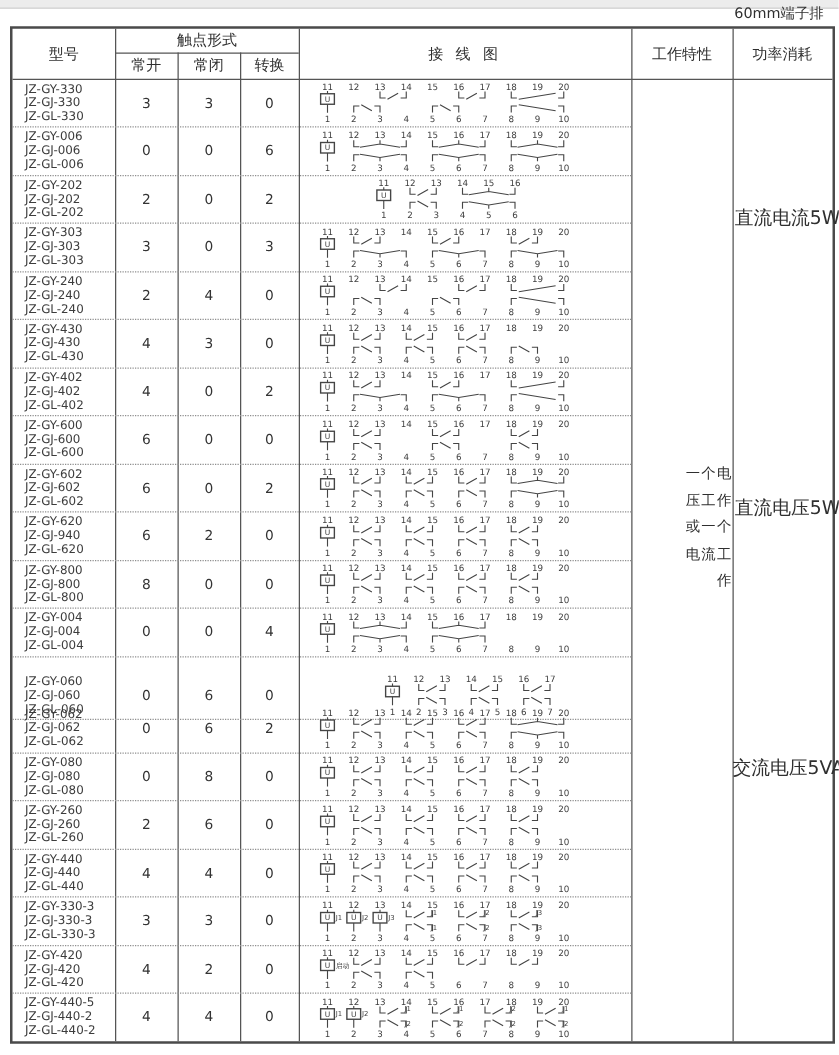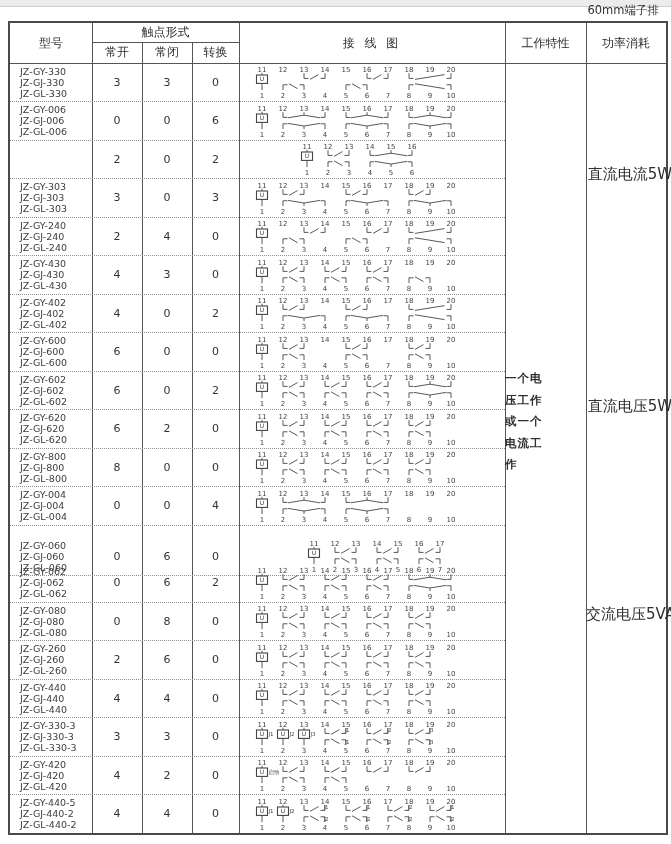--- a/index.html
+++ b/index.html
@@ -18,21 +18,21 @@
   .model-cell{position:absolute;left:0;top:0;width:82px;height:38.5px;display:flex;flex-direction:column;
               justify-content:center;padding-left:10px;box-sizing:border-box;}
   .model-cell div{font-size:9.5px;line-height:11px;white-space:nowrap;color:#3c3c3c;}
   .cnt{position:absolute;top:0;height:38.5px;display:flex;align-items:center;justify-content:center;
        font-size:11px;color:#333;}
   .cnt.no{left:82px;width:50px;}
   .cnt.nc{left:132px;width:50px;}
   .cnt.co{left:182px;width:47px;}
   .diag{position:absolute;left:229px;top:0;width:266px;height:38.5px;}
   .char-cell{position:absolute;left:495px;top:0;width:81px;height:810px;}
-  .char-text{position:absolute;left:0;top:345px;width:81px;display:flex;flex-direction:column;align-items:flex-start;font-weight:bold;}
+  .char-text{position:absolute;left:0;top:345px;width:81px;display:flex;flex-direction:column;align-items:flex-end;}
   .char-text span{font-size:11.5px;line-height:21.5px;letter-spacing:1px;color:#2f2f2f;white-space:nowrap;}
   .power-cell{position:absolute;left:576px;top:0;width:80px;height:810px;}
   .power-label{position:absolute;left:0;width:88px;text-align:center;font-size:15px;color:#2f2f2f;white-space:nowrap;}
   svg text{fill:#3f3f3f;}
   svg path,svg rect,svg line{stroke:#454545;fill:none;}
 </style>
 </head>
 <body>
 
 <div class="topstrip"></div>
@@ -165,20 +165,25 @@
           <g>
             <path d="M 107 27 V 21.8 H 111.5 M 149 27 V 21.8 H 144.5 M 128 27 V 24 M 112 21.4 L 128 24 L 144 21.4" stroke-width="0.9"></path>
           </g>
           <g>
             <path d="M 170 27 V 21.8 H 174.5 M 212 27 V 21.8 H 207.5 M 191 27 V 24 M 175 21.4 L 191 24 L 207 21.4" stroke-width="0.9"></path>
           </g>
         </svg>
         <div class="dotline" style="left: 0px; top: 38px; width: 495px;"></div>
       </div>
       <div class="trow" style="top: 77px;">
+        <div class="model-cell">
+          <div>JZ-GY-202</div>
+          <div>JZ-GJ-202</div>
+          <div>JZ-GL-202</div>
+        </div>
         <div class="cnt no">2</div>
         <div class="cnt nc">0</div>
         <div class="cnt co">2</div>
         <svg class="diag" viewBox="0 0 266 38.5" width="266" height="38.5">
           <text x="68" y="8.8" font-size="7" text-anchor="middle">11</text>
           <text x="89" y="8.8" font-size="7" text-anchor="middle">12</text>
           <text x="110" y="8.8" font-size="7" text-anchor="middle">13</text>
           <text x="131" y="8.8" font-size="7" text-anchor="middle">14</text>
           <text x="152" y="8.8" font-size="7" text-anchor="middle">15</text>
           <text x="173" y="8.8" font-size="7" text-anchor="middle">16</text>
@@ -549,21 +554,21 @@
           </g>
           <g>
             <path d="M 170 27 V 21.8 H 174.5 M 212 27 V 21.8 H 207.5 M 191 27 V 24 M 175 21.4 L 191 24 L 207 21.4" stroke-width="0.9"></path>
           </g>
         </svg>
         <div class="dotline" style="left: 0px; top: 38px; width: 495px;"></div>
       </div>
       <div class="trow" style="top: 346.5px;">
         <div class="model-cell">
           <div>JZ-GY-620</div>
-          <div>JZ-GJ-620</div>
+          <div>JZ-GJ-940</div>
           <div>JZ-GL-620</div>
         </div>
         <div class="cnt no">6</div>
         <div class="cnt nc">2</div>
         <div class="cnt co">0</div>
         <svg class="diag" viewBox="0 0 266 38.5" width="266" height="38.5">
           <text x="23" y="8.8" font-size="7" text-anchor="middle">11</text>
           <text x="44" y="8.8" font-size="7" text-anchor="middle">12</text>
           <text x="65" y="8.8" font-size="7" text-anchor="middle">13</text>
           <text x="86" y="8.8" font-size="7" text-anchor="middle">14</text>

